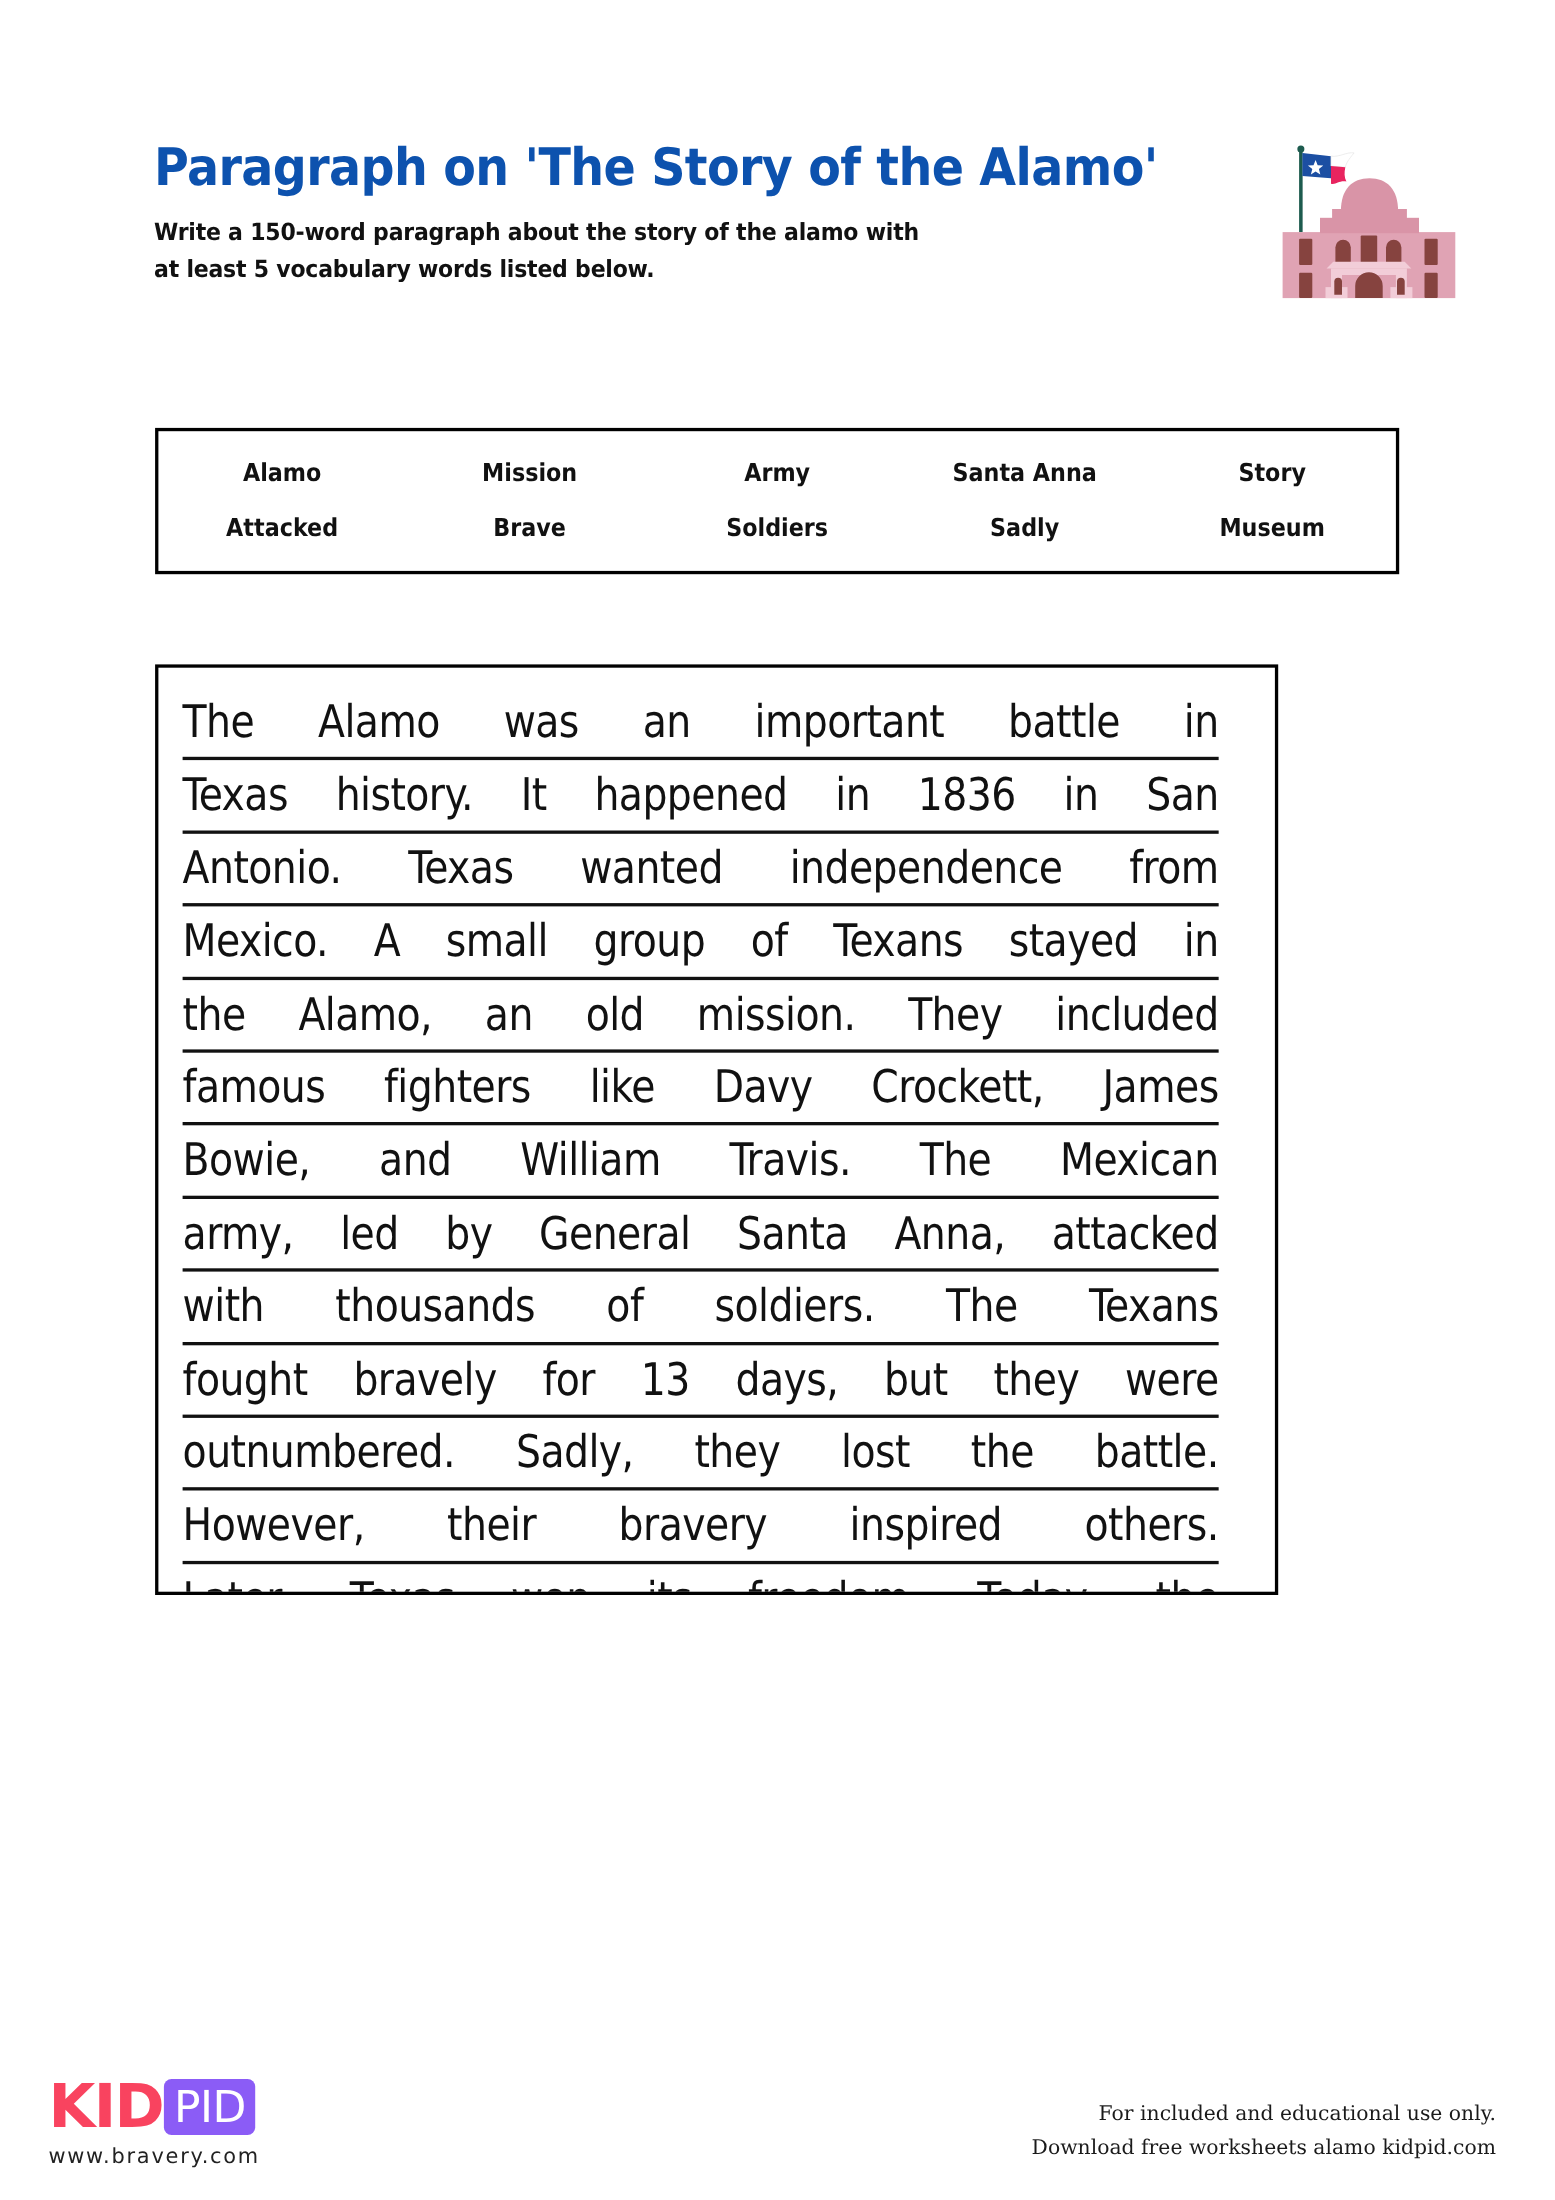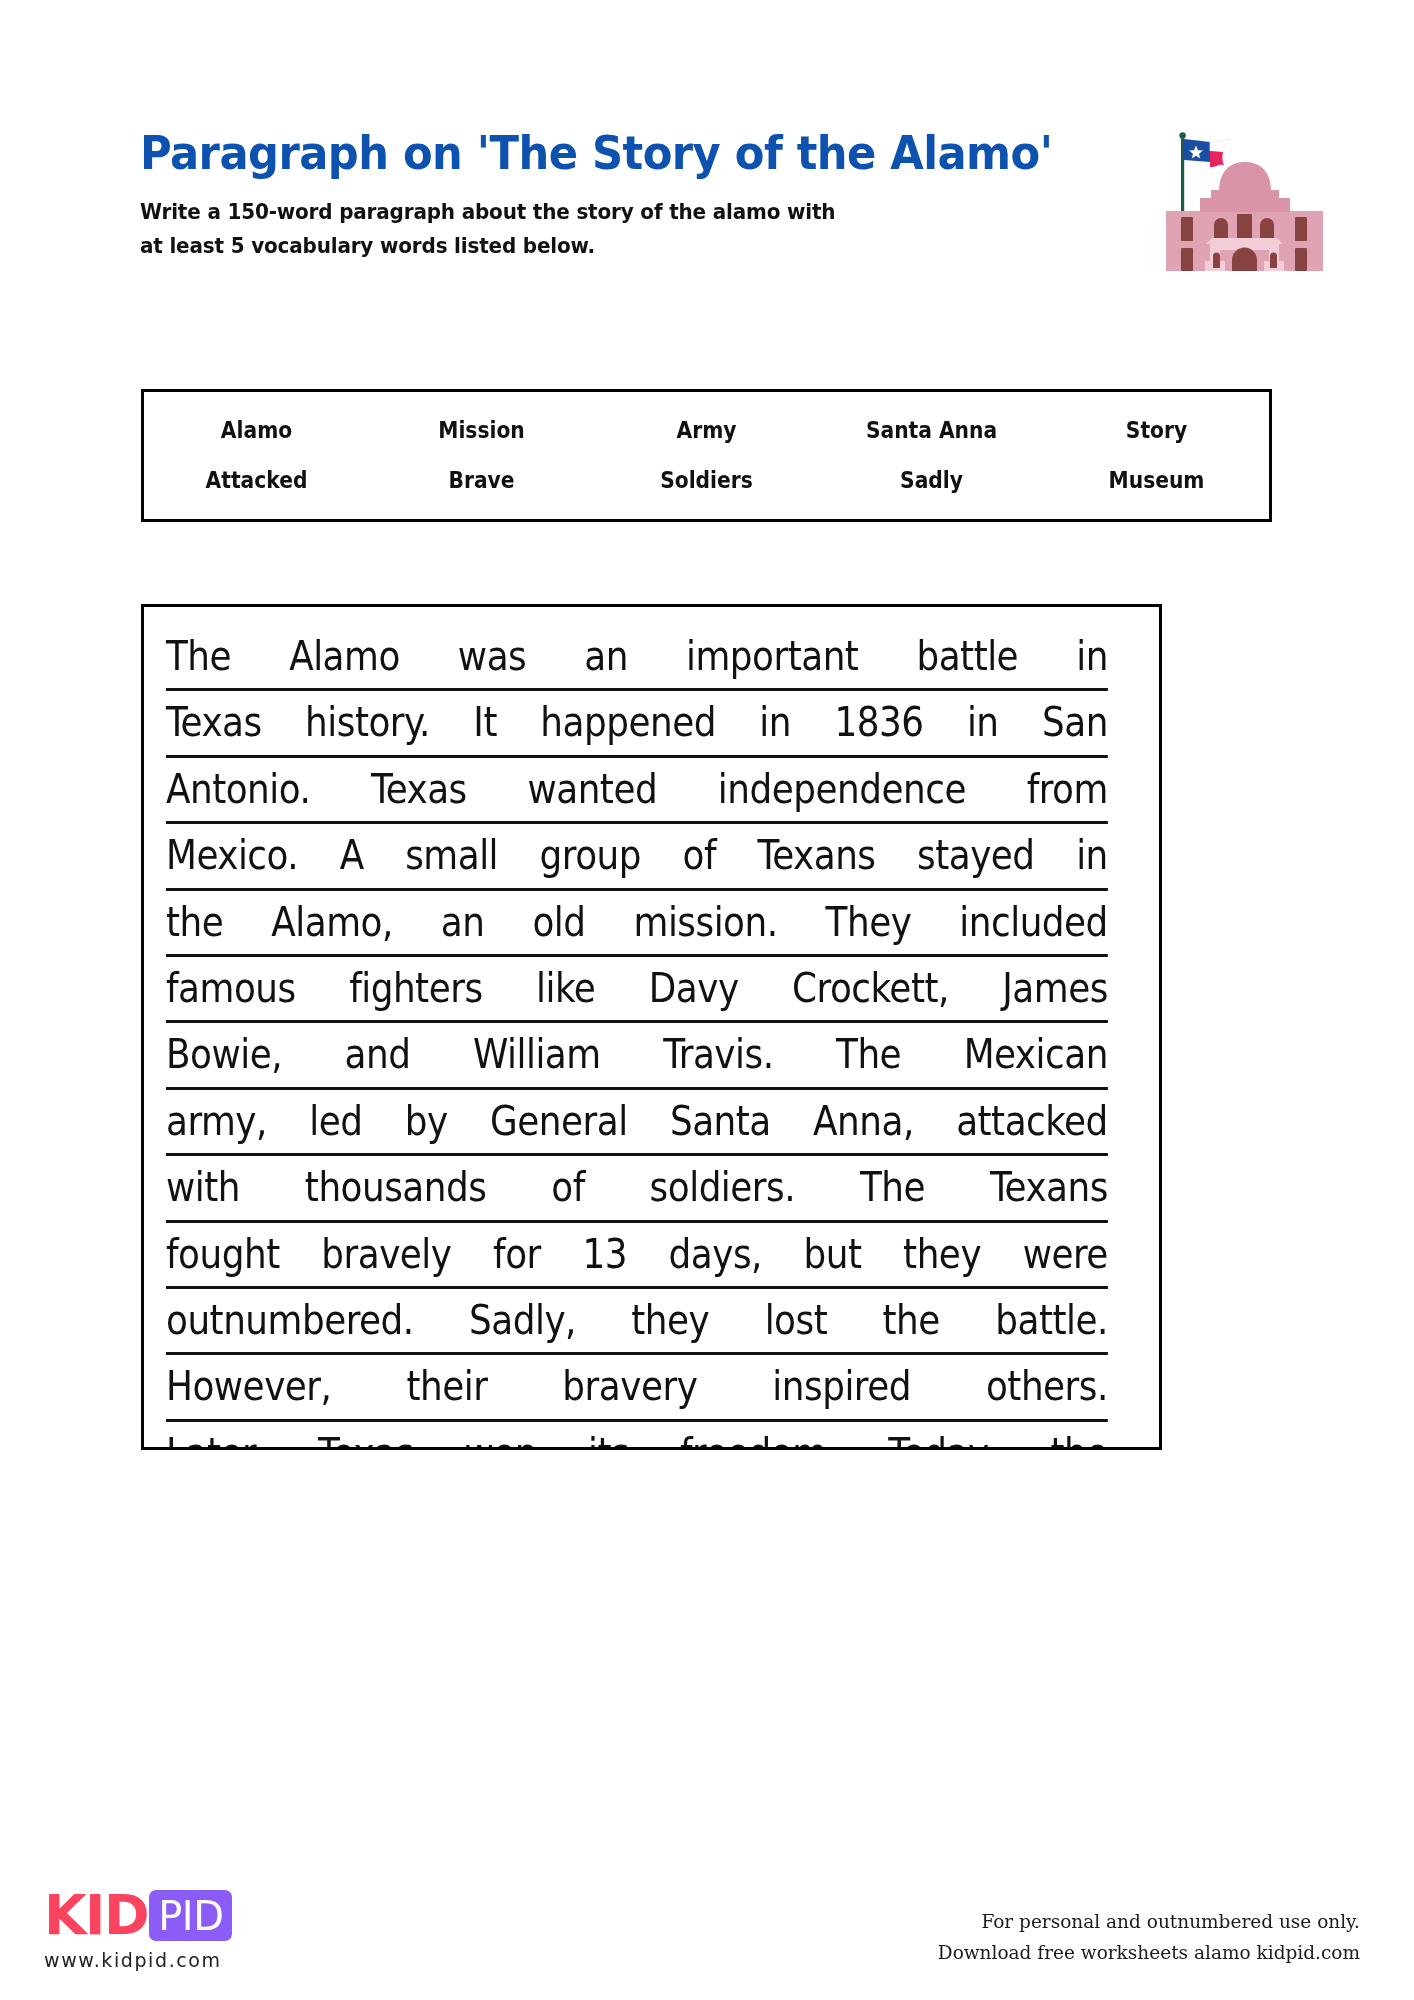--- a/index.html
+++ b/index.html
@@ -363,23 +363,23 @@
         <span>Today,</span>
         <span>the</span>
       </div>
     </div>
 
   <div class="footer-logo">
     <div class="logo-mark">
       <span class="logo-kid">KID</span>
       <span class="logo-pid">PID</span>
     </div>
-    <div class="logo-url">www.kidpid.com</div>
+    <div class="logo-url">www.bravery.com</div>
   </div>
 
   <div class="footer-note">
-    <div>For personal and outnumbered use only.</div>
+    <div>For included and educational use only.</div>
     <div>
       <span>Download free worksheets alamo </span><span class="link">kidpid.com</span>
     </div>
   </div>
 
 </div>
 
 </body></html>

